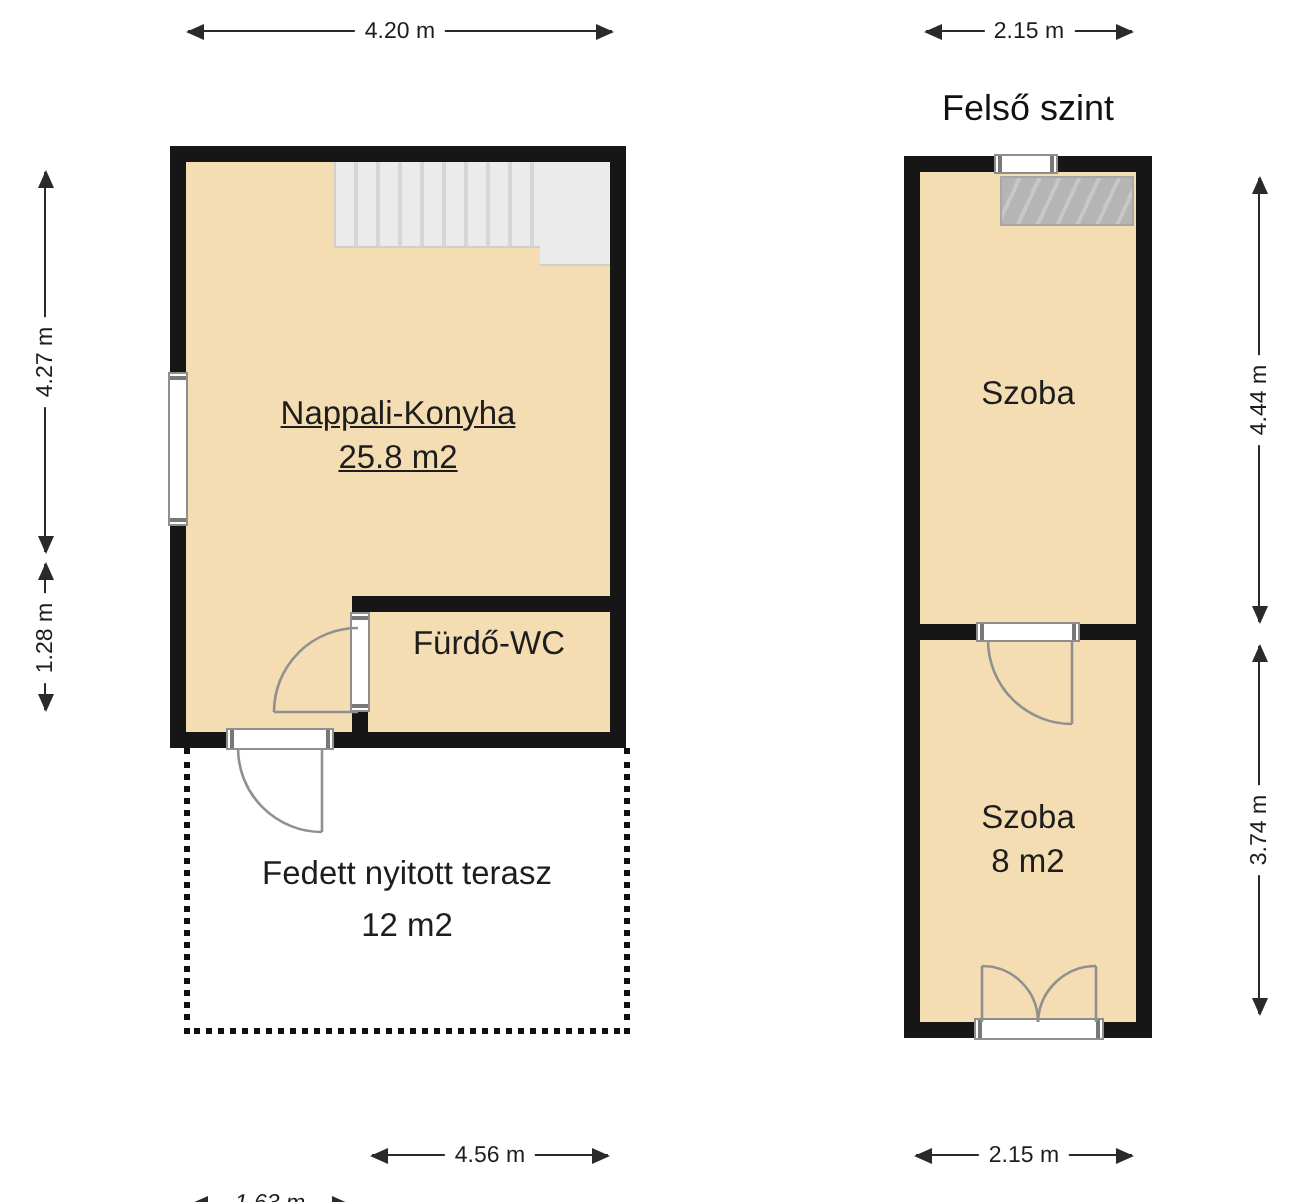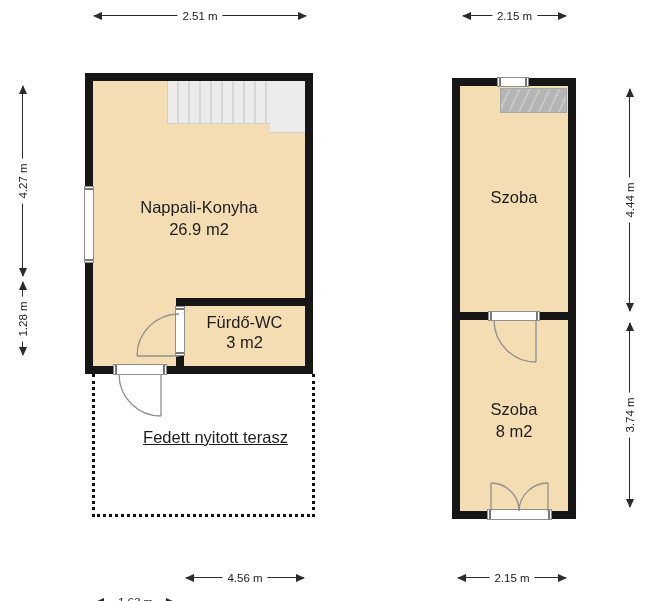--- a/index.html
+++ b/index.html
@@ -74,34 +74,35 @@
   <div class="wall" style="left:85px;top:73px;width:8px;height:301px;"></div>
   <div class="wall" style="left:305px;top:73px;width:8px;height:301px;"></div>
   <div class="wall" style="left:85px;top:366px;width:228px;height:8px;"></div>
   <div class="wall" style="left:176px;top:298px;width:137px;height:8px;"></div>
   <div class="wall" style="left:176px;top:298px;width:8px;height:76px;"></div>
 
   <div class="sill sill-v" style="left:84px;top:186px;width:10px;height:77px;"></div>
   <div class="sill sill-v" style="left:175px;top:306px;width:10px;height:50px;"></div>
   <div class="sill sill-h" style="left:113px;top:364px;width:54px;height:11px;"></div>
 
-  <div class="rlabel" style="left:93px;top:196px;width:212px;">
+  <div class="rlabel" style="left:93px;top:196px;width:212px;text-decoration:underline;">
     <div>Nappali-Konyha</div>
-    <div>26.9 m2</div>
+    <div>25.8 m2</div>
   </div>
   <div class="rlabel" style="left:184px;top:312px;width:121px;line-height:20px;">
     <div>Fürdő-WC</div>
-    <div>3 m2</div>
   </div>
 
   <div class="terrace" style="left:92px;top:374px;width:223px;height:143px;"></div>
-  <div class="rlabel" style="left:104px;top:424px;width:223px;line-height:26px;text-decoration:underline;">
+  <div class="rlabel" style="left:92px;top:424px;width:223px;line-height:26px;">
     <div>Fedett nyitott terasz</div>
+    <div>12 m2</div>
   </div>
 
+  <div class="ftitle" style="left:452px;top:44px;width:124px;">Felső szint</div>
 
   <div class="fill" style="left:460px;top:86px;width:108px;height:425px;"></div>
 
   <div class="stairs-hatch" style="left:500px;top:88px;width:67px;height:25px;"></div>
 
   <div class="wall" style="left:452px;top:78px;width:124px;height:8px;"></div>
   <div class="wall" style="left:452px;top:78px;width:8px;height:441px;"></div>
   <div class="wall" style="left:568px;top:78px;width:8px;height:441px;"></div>
   <div class="wall" style="left:452px;top:312px;width:124px;height:8px;"></div>
   <div class="wall" style="left:452px;top:511px;width:124px;height:8px;"></div>
@@ -128,21 +129,21 @@
     <path d="M 491 511 L 491 483"></path>
     <path d="M 491 483 A 28 28 0 0 1 519 511"></path>
     <path d="M 548 511 L 548 483"></path>
     <path d="M 548 483 A 29 29 0 0 0 519 511"></path>
   </svg>
 
   <div class="dim dim-h" style="left:93px;top:10px;width:214px;">
     <span class="dline"></span>
     <span class="ah ah-l"></span>
     <span class="ah ah-r"></span>
-    <span class="dlabel">2.51 m</span>
+    <span class="dlabel">4.20 m</span>
   </div>
   <div class="dim dim-h" style="left:462px;top:10px;width:105px;">
     <span class="dline"></span>
     <span class="ah ah-l"></span>
     <span class="ah ah-r"></span>
     <span class="dlabel">2.15 m</span>
   </div>
 
   <div class="dim dim-v" style="left:17px;top:85px;height:192px;">
     <span class="dline"></span>

